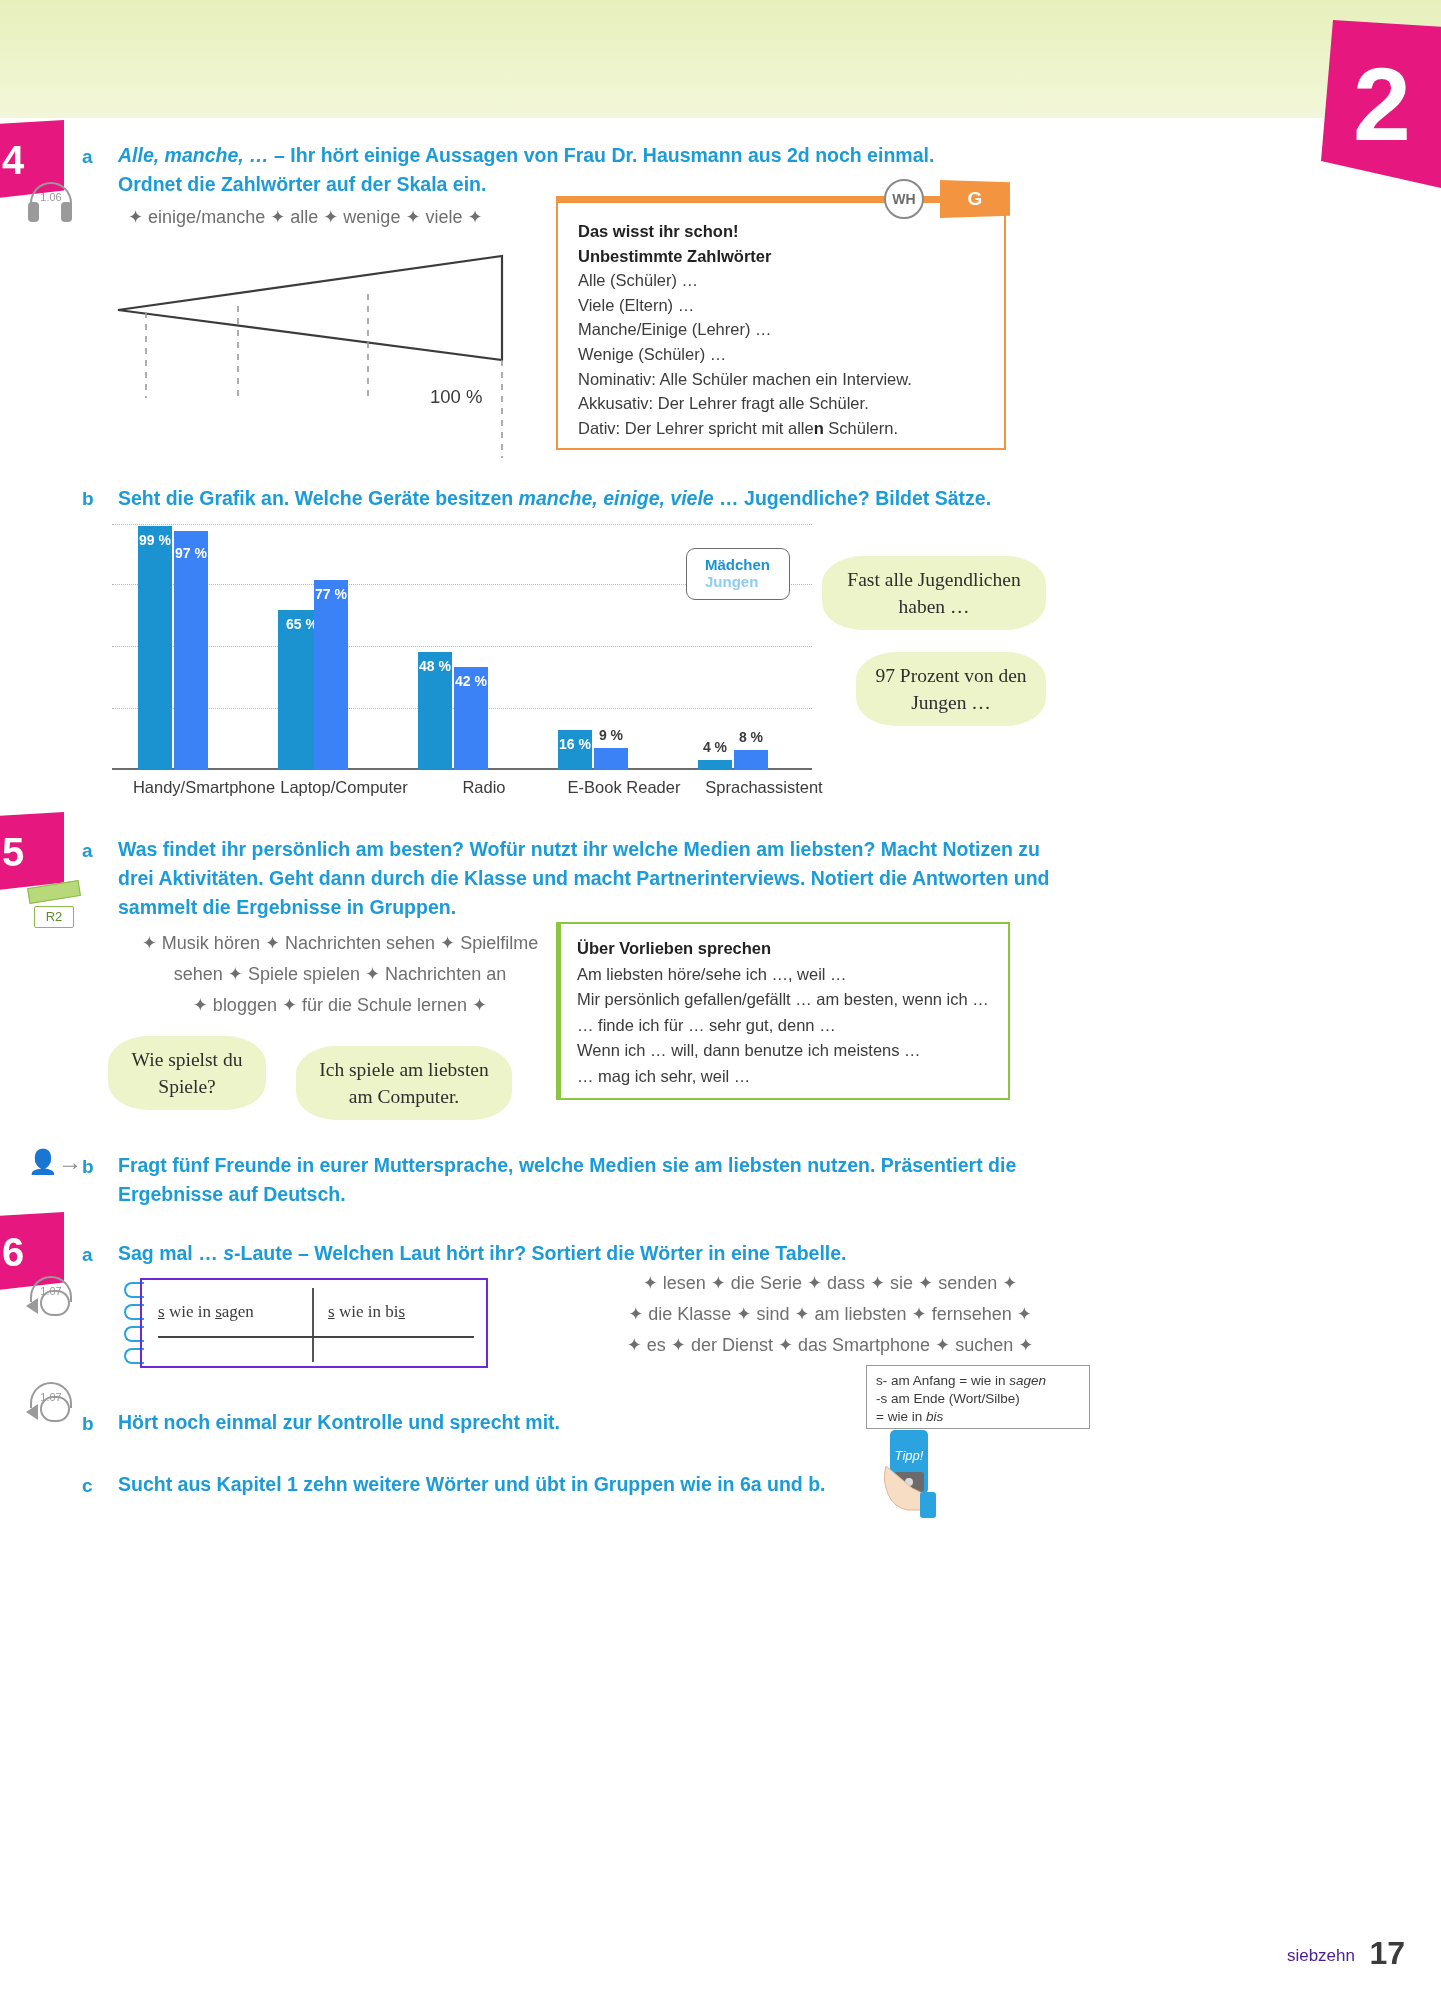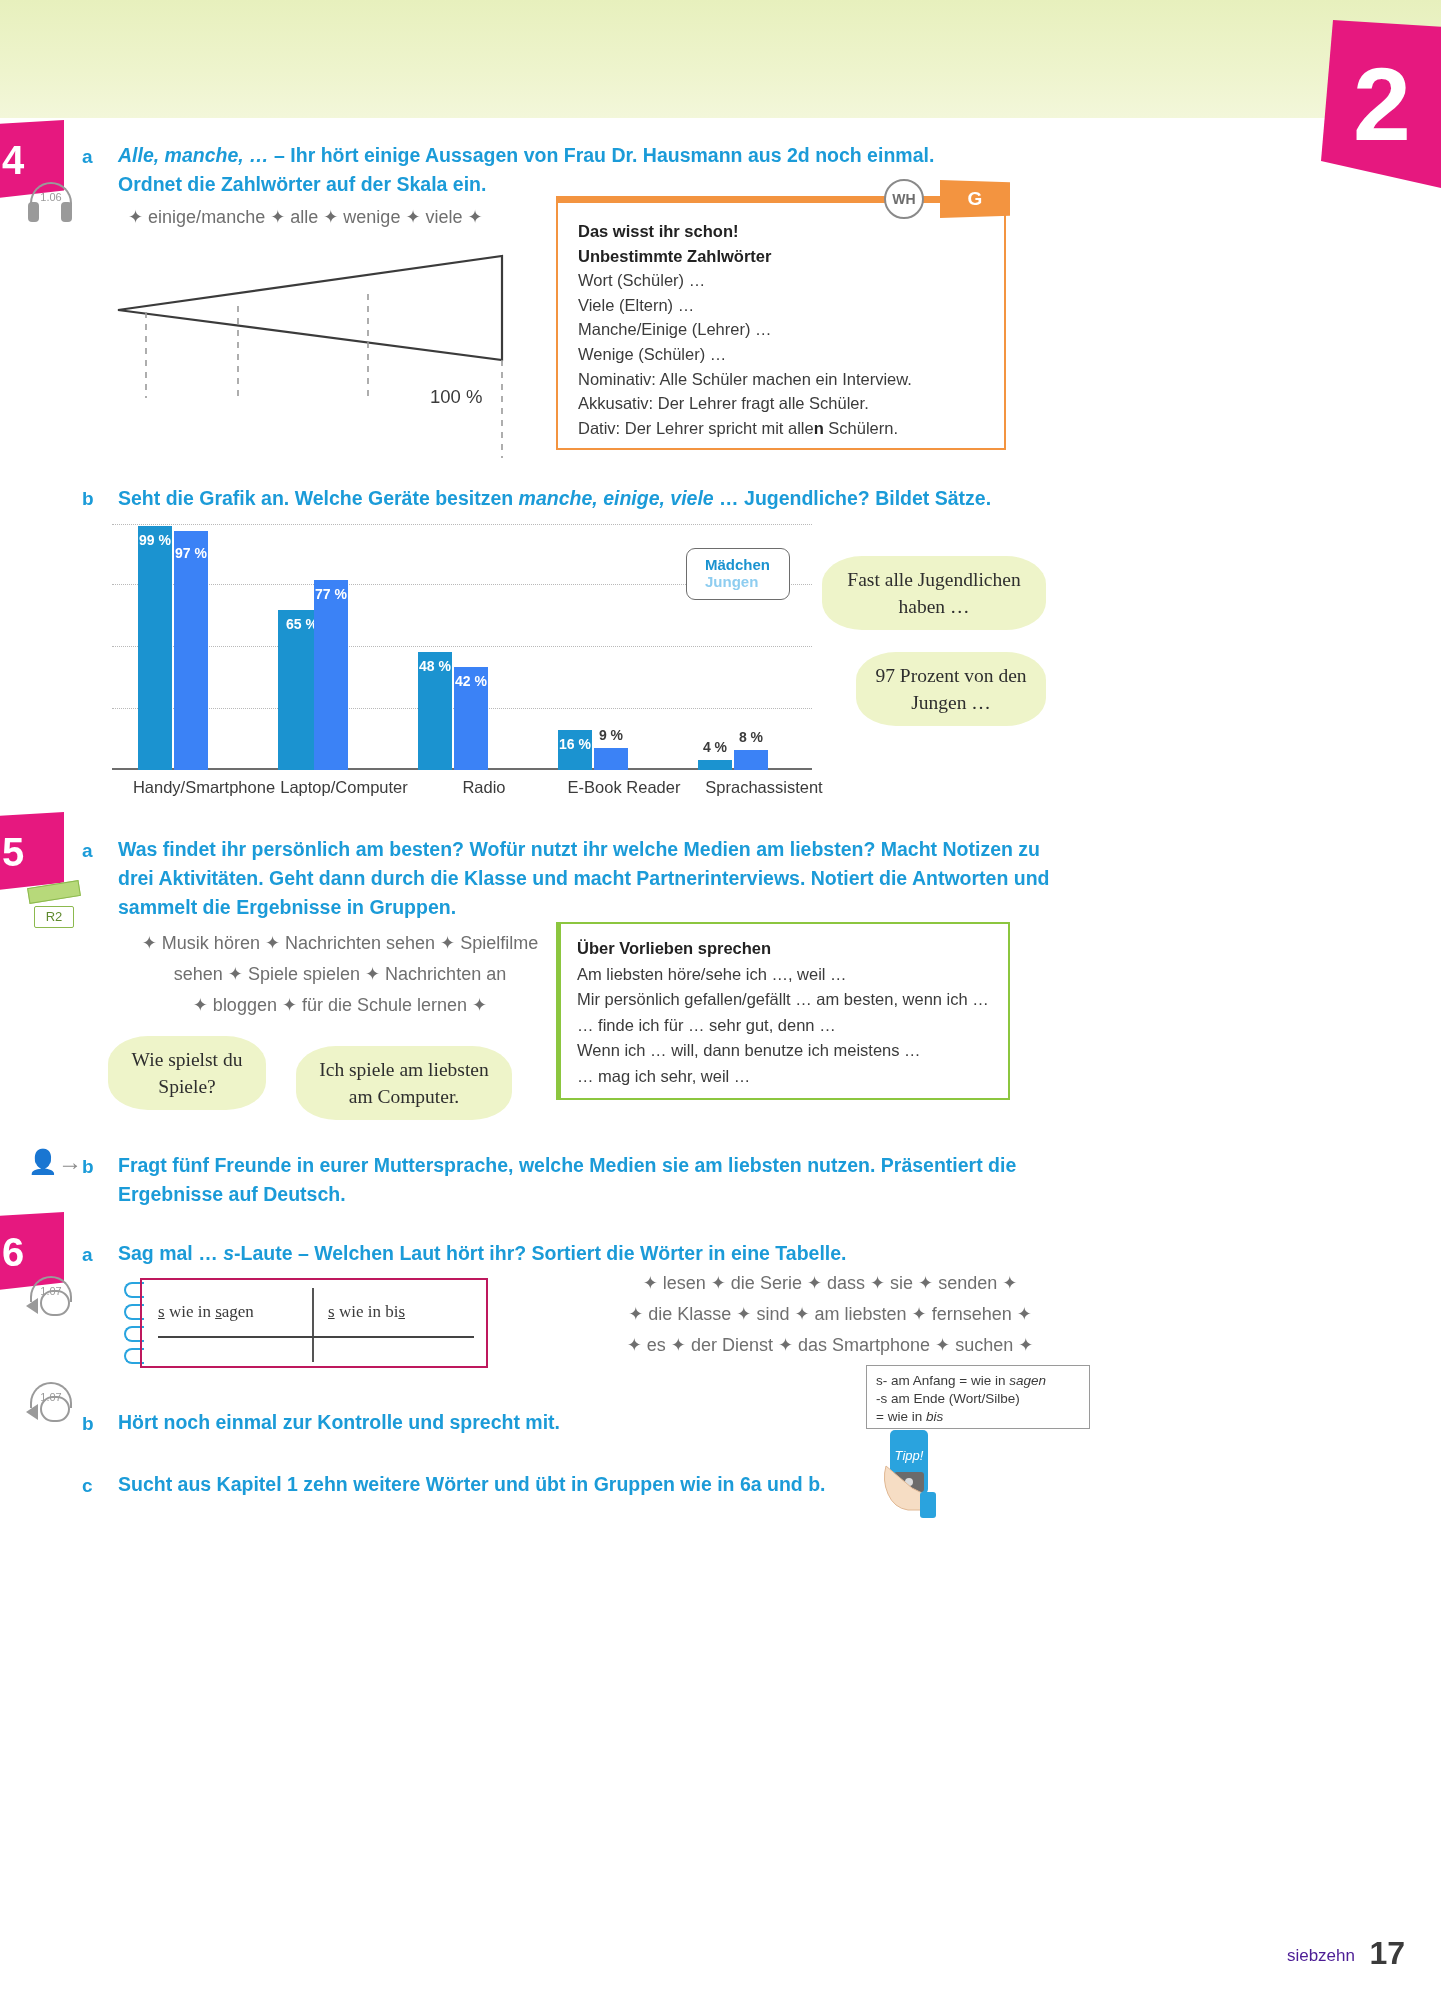--- a/index.html
+++ b/index.html
@@ -175,21 +175,21 @@
     position:absolute; left:556px; top:922px; width:454px; height:178px;
     border:2px solid #8cc63f; border-left-width:5px;
     background:#fff;
     padding:12px 16px; font-size:16.5px; color:#3b3b3b; line-height:25.6px;
   }
   .greenbox b { font-weight:bold; color:#222; }
 
   
   .s6box {
     position:absolute; left:140px; top:1278px; width:348px; height:90px;
-    border:2px solid #be185d;
+    border:2px solid #6d28d9;
   }
   .s6box .vline {
     position:absolute; left:170px; top:8px; width:1.5px; height:74px;
     background:#555;
   }
   .s6box .hline {
     position:absolute; left:16px; top:56px; width:316px; height:1.6px;
     background:#444;
   }
   .s6box .cell {
@@ -261,21 +261,21 @@
   </svg>
 </div>
 <div class="scale-labels">100 %</div>
 
 <div class="g-tab-line"></div>
 <div class="wh-circle">WH</div>
 <div class="g-tab">G</div>
 <div class="gbox">
   <div><b>Das wisst ihr schon!</b></div>
   <div><b>Unbestimmte Zahlwörter</b></div>
-  <div>Wort (Schüler) …</div>
+  <div>Alle (Schüler) …</div>
   <div>Viele (Eltern) …</div>
   <div>Manche/Einige (Lehrer) …</div>
   <div>Wenige (Schüler) …</div>
   <div>Nominativ: Alle Schüler machen ein Interview.</div>
   <div>Akkusativ: Der Lehrer fragt alle Schüler.</div>
   <div><span>Dativ: Der Lehrer spricht mit alle</span><b>n</b><span> Schülern.</span></div>
 </div>
 
 <div class="letter" style="left:82px; top:488px;">b</div>
 <div class="heading" style="left:118px; top:484px; width:960px;">

